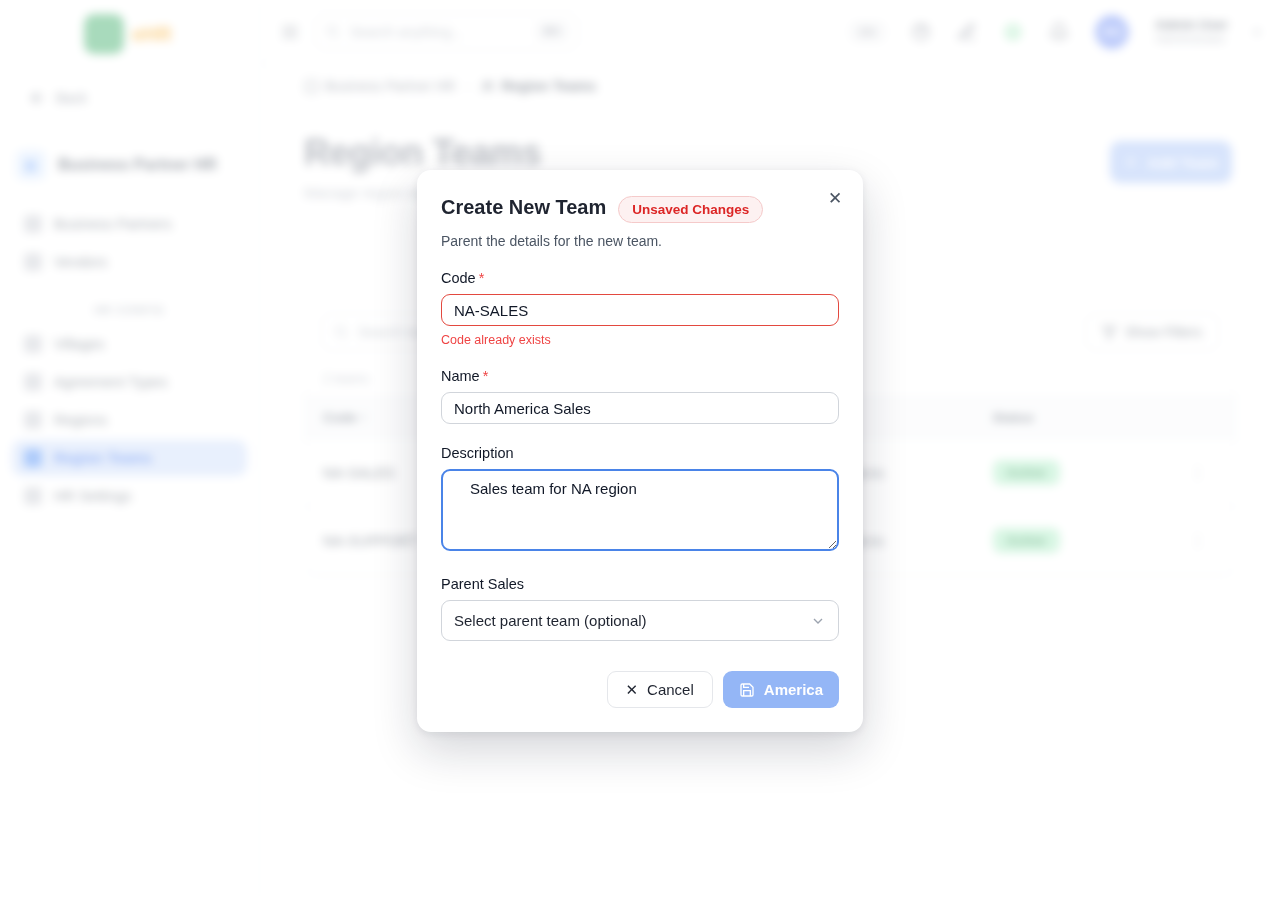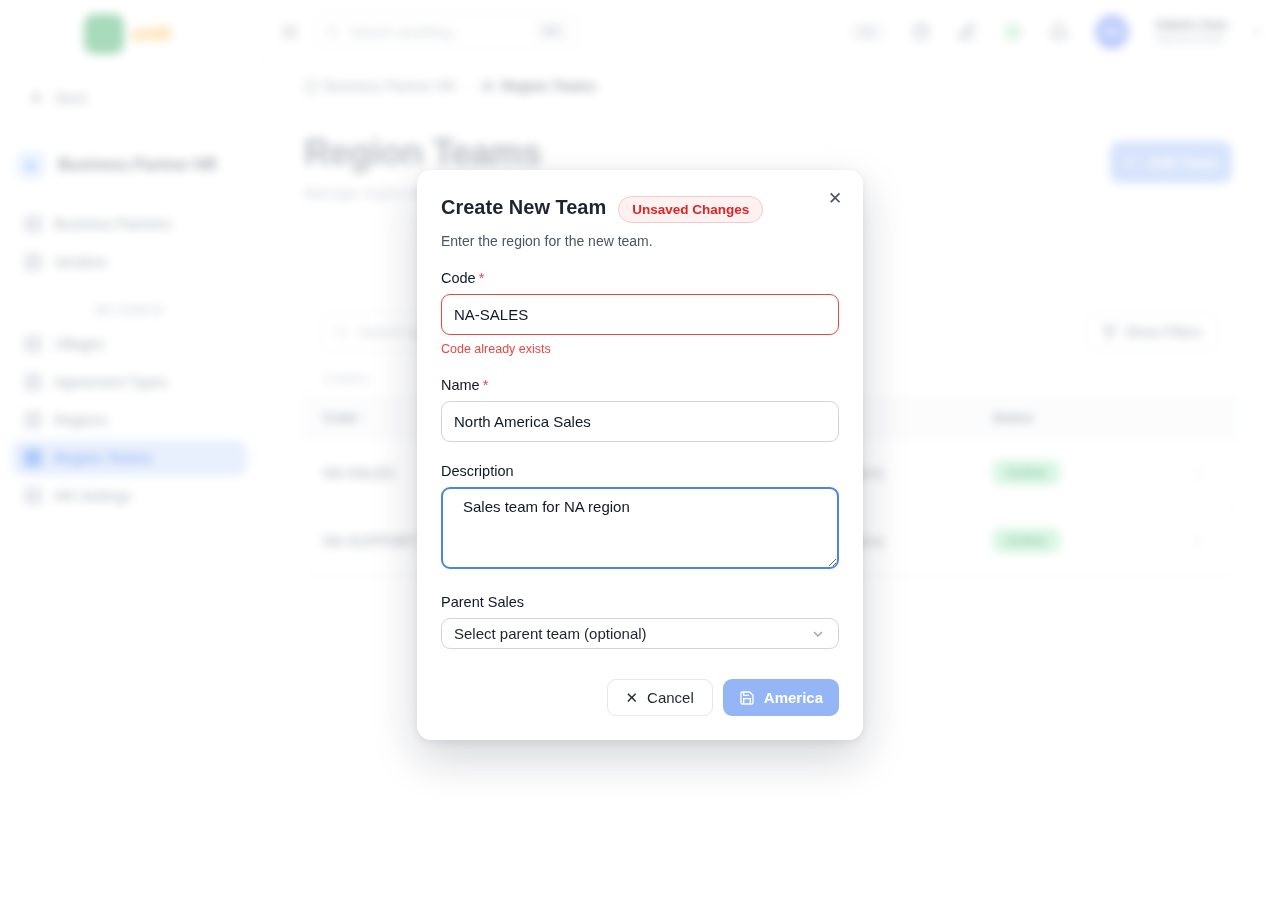--- a/index.html
+++ b/index.html
@@ -91,27 +91,27 @@
   .modal-close { position:absolute; top:16px; right:16px; width:24px; height:24px; border:none;
     background:transparent; color:#4b5563; font-size:17px; cursor:pointer; line-height:1; }
   .modal-head { display:flex; align-items:flex-start; gap:12px; margin-top:2px; }
   .modal-title { font-size:20px; font-weight:700; color:#1f2430; }
   .unsaved { font-size:13.5px; font-weight:600; color:#dc2626; background:#fdf1f1;
     border:1px solid #f5caca; border-radius:999px; padding:5px 13px; }
   .modal-sub { font-size:14px; color:#4b5563; margin-top:10px; }
   .field { margin-top:21px; }
   .f-label { font-size:14.5px; font-weight:400; color:#111827; margin-bottom:8px; display:block; }
   .req { color:#ef4444; margin-left:3px; }
-  .f-input { width:100%; height:41px; border:1px solid #d1d5db; border-radius:9px; padding:0 12px;
+  .f-input { width:100%; height:32px; border:1px solid #d1d5db; border-radius:9px; padding:0 12px;
     font-size:15px; color:#111827; font-family:"Liberation Sans",sans-serif; background:#fff; outline:none; }
   .f-input.error { border:1px solid #e3493f; }
   .f-error { font-size:12.5px; color:#ef4444; margin-top:7px; }
-  .f-textarea { width:100%; height:82px; border:2px solid #4a84e8; border-radius:9px; padding:9px 20px;
+  .f-textarea { width:100%; height:82px; border:2px solid #4a84e8; border-radius:9px; padding:9px 27px;
     font-size:15px; color:#111827; font-family:"Liberation Sans",sans-serif; resize:vertical; outline:none; }
-  .f-select { width:100%; height:31px; border:1px solid #d1d5db; border-radius:9px; padding:0 12px;
+  .f-select { width:100%; height:41px; border:1px solid #d1d5db; border-radius:9px; padding:0 12px;
     display:flex; align-items:center; justify-content:space-between; font-size:15px; color:#1f2430;
     background:#fff; cursor:pointer; }
   .f-select .sel-chev { color:#9ca3af; }
   .modal-actions { display:flex; justify-content:flex-end; gap:10px; margin-top:30px; }
   .btn-cancel { display:flex; align-items:center; gap:9px; height:37px; padding:0 18px;
     border:1px solid #e5e7eb; border-radius:9px; background:#fff; color:#1f2430; font-size:15px;
     font-weight:500; cursor:pointer; }
   .btn-create { display:flex; align-items:center; gap:9px; height:37px; padding:0 16px;
     border:none; border-radius:9px; background:#94b6f6; color:#fff; font-size:15px;
     font-weight:600; cursor:pointer; }
@@ -306,21 +306,21 @@
   </div>
 
   <div class="overlay"></div>
 
   <div class="modal" role="dialog">
     <button class="modal-close">✕</button>
     <div class="modal-head">
       <h2 class="modal-title">Create New Team</h2>
       <span class="unsaved">Unsaved Changes</span>
     </div>
-    <p class="modal-sub">Enter the region for the new team.</p>
+    <p class="modal-sub">Parent the details for the new team.</p>
 
     <div class="field">
       <label class="f-label">
         <span>Code</span><span class="req">*</span>
       </label>
       <input class="f-input error" type="text" value="NA-SALES" style="">
       <div class="f-error">Code already exists</div>
     </div>
 
     <div class="field">

